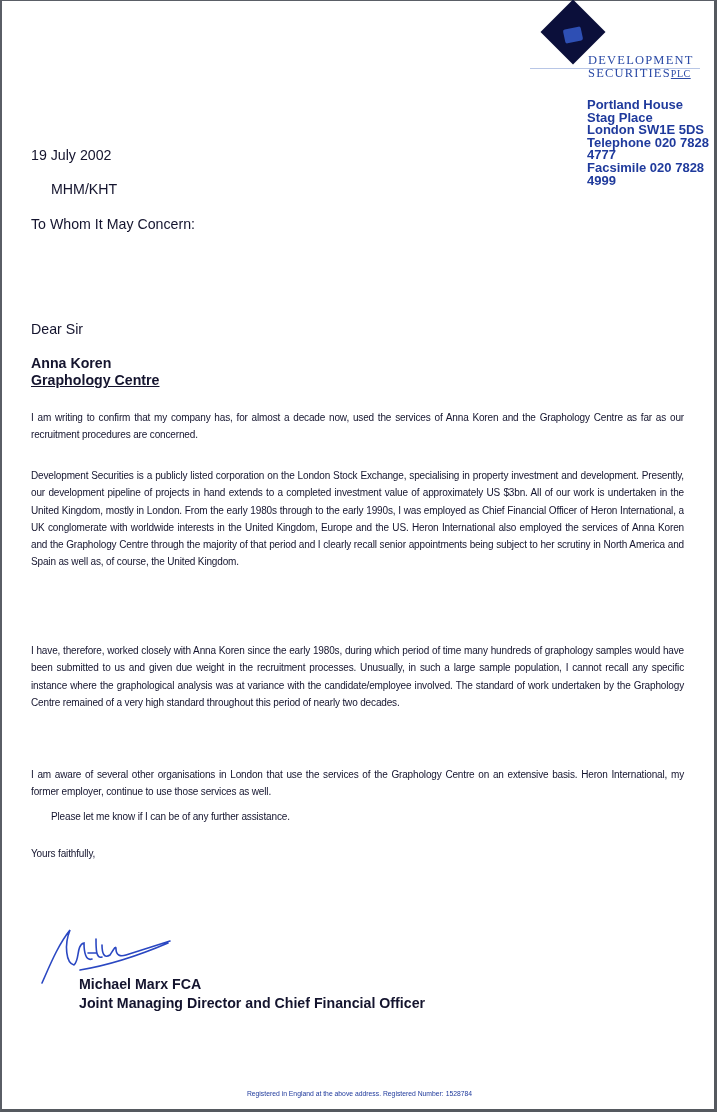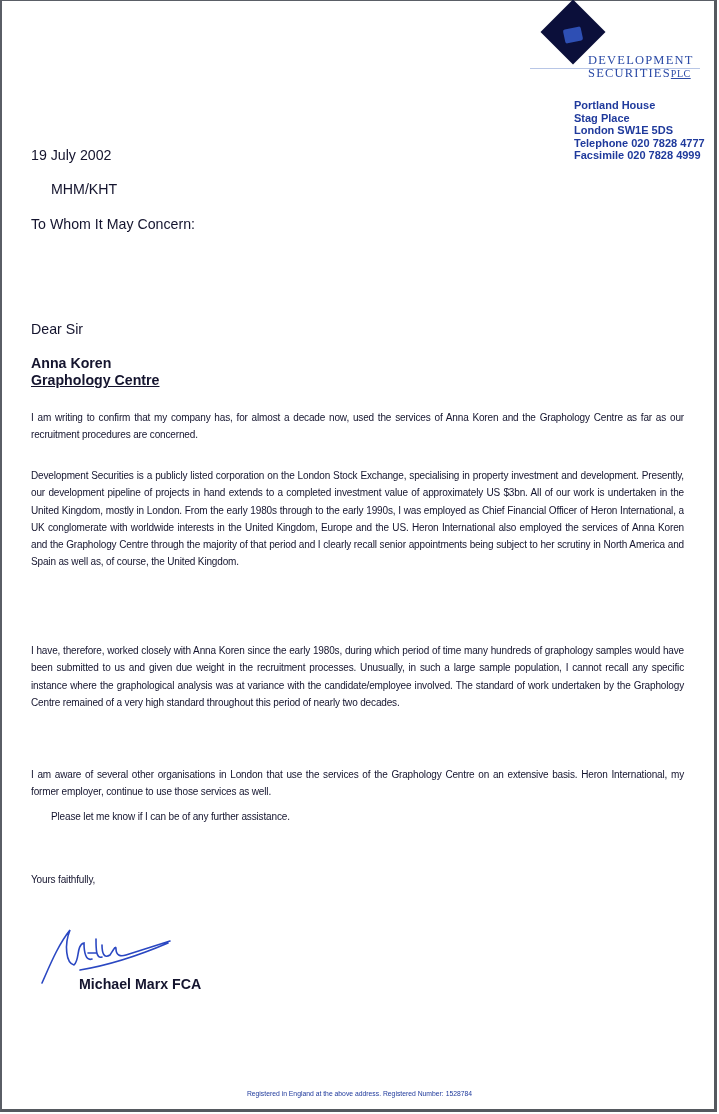--- a/index.html
+++ b/index.html
@@ -27,22 +27,22 @@
   }
   .logo-text {
     position: absolute; left: 58px; top: 52px;
     font-family: "Liberation Serif", serif; color: #2b4aa6;
     font-size: 12.5px; letter-spacing: 1.2px; line-height: 13px; text-align: left; width: 112px;
   }
   .logo-text .plc { font-size: 10px; letter-spacing: 0.5px; text-decoration: underline; font-family: Liberation Serif, serif; }
 
   
   .address {
-    position: absolute; left: 574px; top: 99px;
-    color: #1f3a9c; font-size: 11px; font-weight: bold; line-height: 12.6px;
+    position: absolute; left: 587px; top: 99px;
+    color: #1f3a9c; font-size: 13px; font-weight: bold; line-height: 12.6px;
     font-family: "Liberation Sans", sans-serif;
   }
 
   .text { position: absolute; left: 31px; font-size: 14.2px; line-height: 17.3px; }
   .date { top: 147px; }
   .ref { top: 181px; margin-left: 20px; }
   .whom { top: 216px; }
   .salutation { top: 321px; }
   .subject { top: 355px; font-weight: bold; }
   .subject .u { text-decoration: underline; }
@@ -50,21 +50,21 @@
   .para {
     position: absolute; left: 31px; width: 653px;
     font-size: 10px; line-height: 17.3px; text-align: justify;
     font-family: Liberation Sans, sans-serif; letter-spacing: -0.15px;
   }
   .p1 { top: 409px; }
   .p2 { top: 467px; }
   .p3 { top: 642px; }
   .p4 { top: 766px; }
   .p5 { top: 808px; margin-left: 20px; }
-  .closing { top: 871px; }
+  .closing { top: 845px; }
 
   .signature { position: absolute; left: 30px; top: 915px; width: 150px; height: 70px; }
 
   .signer { position: absolute; left: 31px; top: 975px; font-weight: bold; font-size: 14.2px; line-height: 18.5px; margin-left: 48px; }
 
   .footer {
     position: absolute; left: 0; width: 719px; top: 1090px; text-align: center;
     color: #1f3a9c; font-size: 6.8px;
   }
 </style>
@@ -106,15 +106,16 @@
 <div class="para p4">I am aware of several other organisations in London that use the services of the Graphology Centre on an extensive basis.  Heron International, my former employer, continue to use those services as well.</div>
 <div class="para p5">Please let me know if I can be of any further assistance.</div>
 <div class="para closing">Yours faithfully,</div>
 
 <svg class="signature" viewBox="0 0 150 70">
   <path d="M12 68 C 20 50, 28 30, 40 15 C 34 30, 36 48, 44 50 C 50 45, 46 30, 54 28 C 54 38, 56 46, 62 44 M 58 38 L 66 38 M 66 24 C 66 34, 66 44, 72 42 M 72 30 C 72 38, 74 44, 80 40 C 84 34, 86 30, 86 34 C 86 40, 90 42, 96 40 L 140 26 M 50 55 C 80 50, 110 40, 138 28" fill="none" stroke="#2a47c2" stroke-width="1.6" stroke-linecap="round"></path>
 </svg>
 
 <div class="signer">
   <div>Michael Marx FCA</div>
+  <div>Joint Managing Director and Chief Financial Officer</div>
 </div>
 
 <div class="footer">Registered in England at the above address.  Registered Number: 1528784</div>
 
 </body></html>

